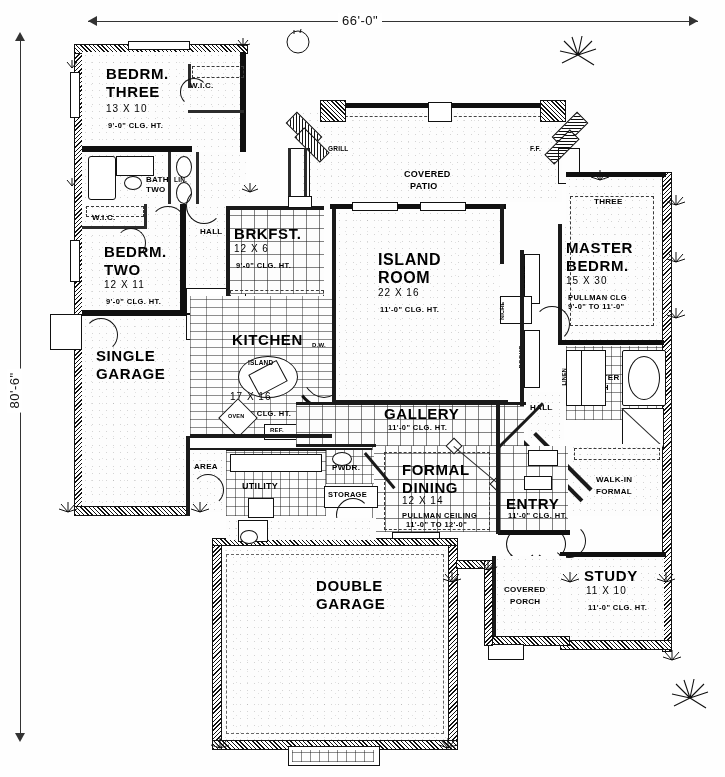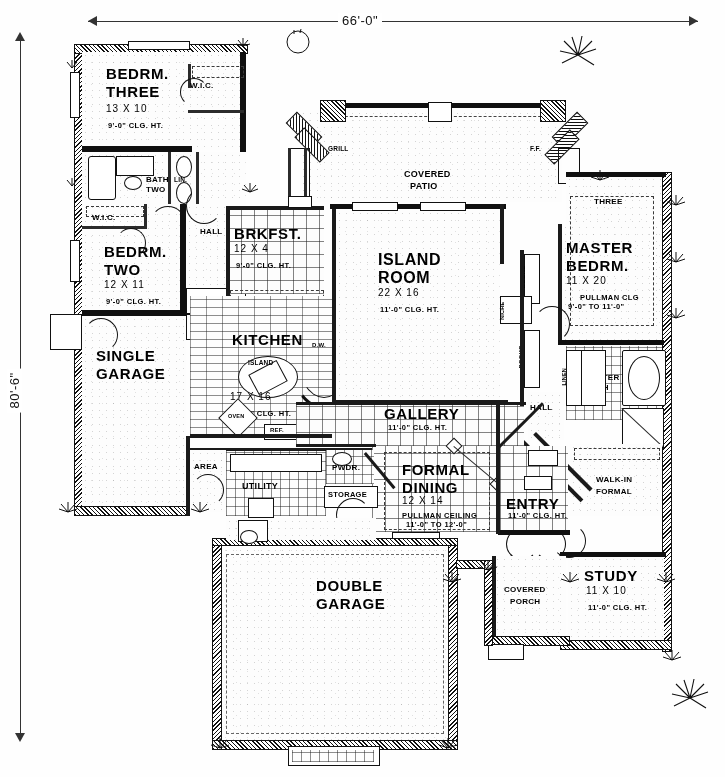--- a/index.html
+++ b/index.html
@@ -183,21 +183,21 @@
   <div class="lbl room-name" style="left:96px;top:366px;">GARAGE</div>
   <div class="dash" style="left:92px;top:450px;width:84px;height:56px;border-style:dashed;border-color:#555;border-width:0 0 1px 0;"></div>
   <div class="fix" style="left:50px;top:314px;width:30px;height:34px;"></div>
   <div class="door-arc" style="left:84px;top:318px;width:32px;height:32px;border-color:#111 #111 transparent transparent;"></div>
   <div class="hatch" style="left:74px;top:506px;width:114px;height:8px;"></div>
 
   <div class="tile" style="left:228px;top:208px;width:96px;height:86px;"></div>
   <div class="wall-med" style="left:226px;top:206px;width:4px;height:92px;"></div>
   <div class="wall-med" style="left:226px;top:206px;width:98px;height:4px;"></div>
   <div class="lbl room-name" style="left:234px;top:226px;">BRKFST.</div>
-  <div class="lbl room-dim" style="left:234px;top:244px;">12 X 4</div>
+  <div class="lbl room-dim" style="left:234px;top:244px;">12 X 6</div>
   <div class="lbl room-clg" style="left:236px;top:262px;">9'-0" CLG. HT.</div>
   <div class="dash" style="left:230px;top:290px;width:92px;height:20px;"></div>
 
   <div class="brick" style="left:190px;top:296px;width:142px;height:140px;"></div>
   <div class="lbl room-name" style="left:232px;top:332px;">KITCHEN</div>
   <div class="oval" style="left:238px;top:356px;width:58px;height:40px;"></div>
   <div class="fix" style="left:252px;top:366px;width:30px;height:22px;transform:rotate(-28deg);"></div>
   <div class="lbl tiny-lbl" style="left:248px;top:360px;">ISLAND</div>
   <div class="lbl room-dim" style="left:230px;top:392px;">17 X 16</div>
   <div class="lbl room-clg" style="left:232px;top:410px;">11'-0" CLG. HT.</div>
@@ -246,22 +246,22 @@
 
   <div class="speckle" style="left:566px;top:176px;width:96px;height:48px;"></div>
   <div class="lbl small-lbl" style="left:592px;top:192px;margin-top:36px;">SITTING</div>
   <div class="lbl small-lbl" style="left:594px;top:198px;">THREE</div>
   <div class="wall" style="left:566px;top:172px;width:100px;height:5px;"></div>
 
   <div class="speckle" style="left:562px;top:224px;width:100px;height:118px;"></div>
   <div class="dash" style="left:570px;top:196px;width:82px;height:128px;"></div>
   <div class="lbl room-name" style="left:566px;top:240px;">MASTER</div>
   <div class="lbl room-name" style="left:566px;top:258px;">BEDRM.</div>
-  <div class="lbl room-dim" style="left:566px;top:276px;">11 X 20</div>
-  <div class="lbl room-clg" style="left:568px;top:294px;margin-left:12px;">PULLMAN CLG</div>
+  <div class="lbl room-dim" style="left:566px;top:276px;">15 X 30</div>
+  <div class="lbl room-clg" style="left:568px;top:294px;">PULLMAN CLG</div>
   <div class="lbl room-clg" style="left:568px;top:303px;">9'-0" TO 11'-0"</div>
   <div class="wall-med" style="left:558px;top:224px;width:4px;height:120px;"></div>
   <div class="wall" style="left:558px;top:340px;width:106px;height:5px;"></div>
 
   <div class="fix" style="left:524px;top:254px;width:14px;height:48px;"></div>
   <div class="lbl tiny-lbl vert" style="left:512px;top:274px;transform:rotate(-90deg);font-size:6px;">BOOKS</div>
   <div class="fix" style="left:524px;top:330px;width:14px;height:56px;"></div>
   <div class="lbl tiny-lbl vert" style="left:510px;top:354px;transform:rotate(-90deg);font-size:6px;">BOOKS</div>
   <div class="fix" style="left:500px;top:296px;width:30px;height:26px;"></div>
   <div class="lbl tiny-lbl vert" style="left:494px;top:308px;transform:rotate(-90deg);font-size:5.5px;">NICHE</div>

